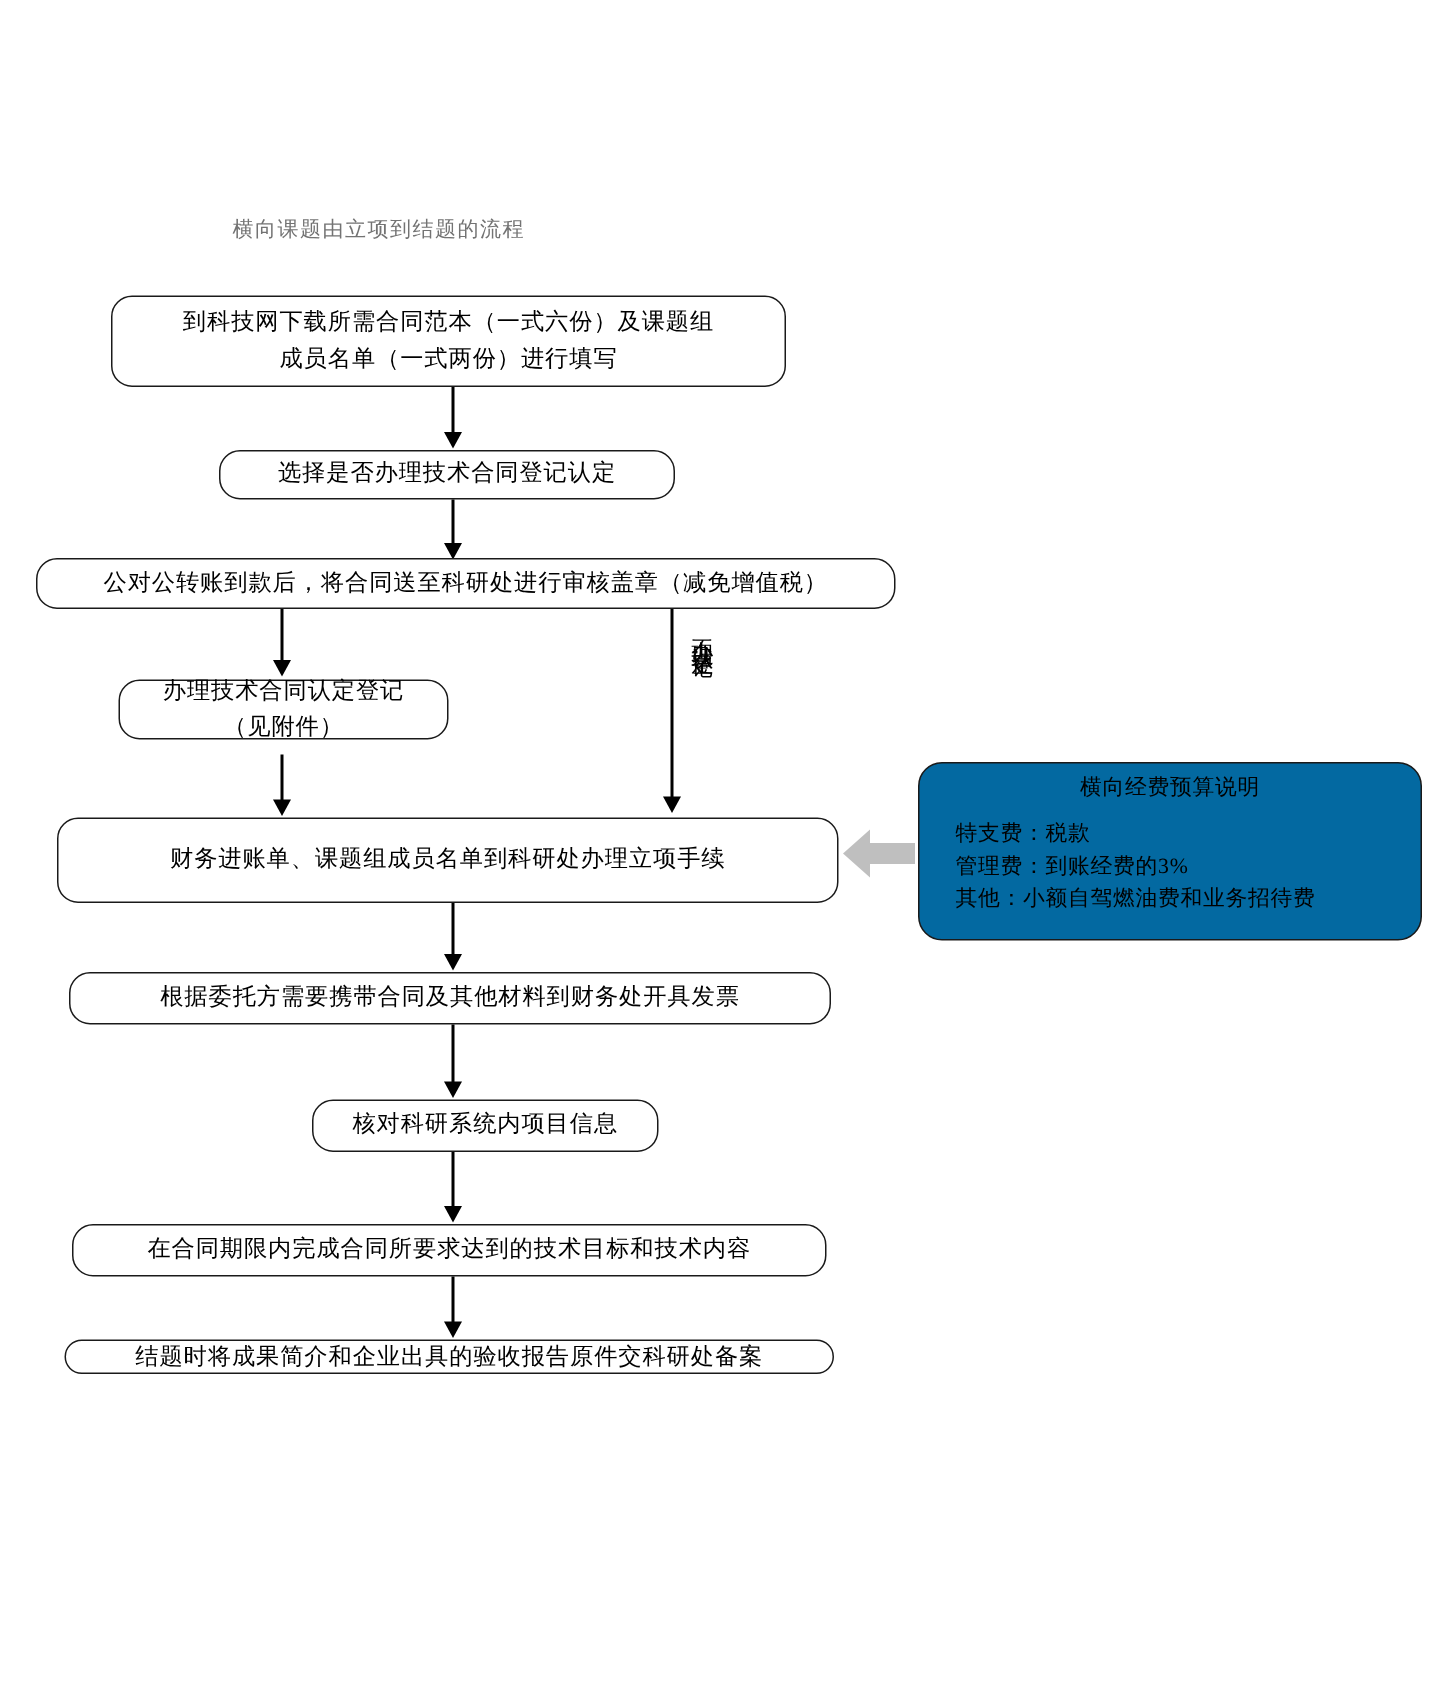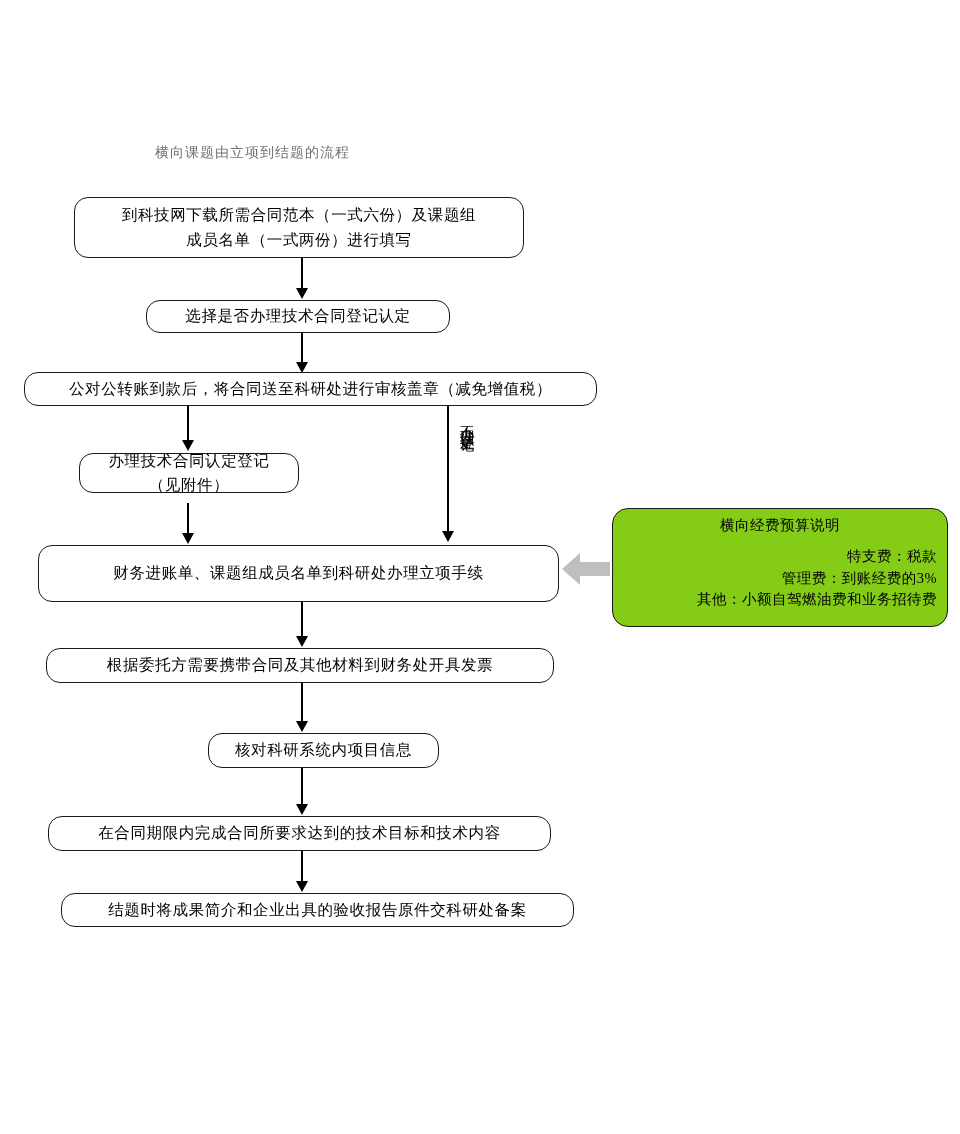--- a/index.html
+++ b/index.html
@@ -47,36 +47,36 @@
     color: #000;
   }
   .node .ln { display: block; white-space: nowrap; }
 
   
   .note {
     position: absolute;
     box-sizing: border-box;
     border: 1.3px solid #1a1a1a;
     border-radius: 16px;
-    background: #84cc16;
+    background: #0369a1;
     font-size: 14.5px;
     line-height: 1.5;
     letter-spacing: 0.5px;
     color: #000;
     padding: 6px 10px 4px 10px;
   }
   .note .note-title {
     text-align: center;
     display: block;
     margin-bottom: 9px;
     white-space: nowrap;
   }
   .note .note-line {
     display: block;
-    text-align: right;
+    text-align: left;
     padding-left: 14px;
     white-space: nowrap;
   }
 
   
   .conn {
     position: absolute;
     width: 2px;
     background: #000;
   }
@@ -182,17 +182,17 @@
   <div class="conn" style="left:301px; top:768px; height:38px;"></div>
   <div class="arrowhead" style="left:296px; top:804px;"></div>
 
   <div class="node" style="left:48px; top:816px; width:503px; height:35px;">
     <span class="ln">在合同期限内完成合同所要求达到的技术目标和技术内容</span>
   </div>
 
   <div class="conn" style="left:301px; top:851px; height:32px;"></div>
   <div class="arrowhead" style="left:296px; top:881px;"></div>
 
-  <div class="node" style="left:43px; top:893px; width:513px; height:34px;margin-left:18px;">
+  <div class="node" style="left:43px; top:893px; width:513px; height:23px;">
     <span class="ln">结题时将成果简介和企业出具的验收报告原件交科研处备案</span>
   </div>
 
 </div>
 
 </body></html>

